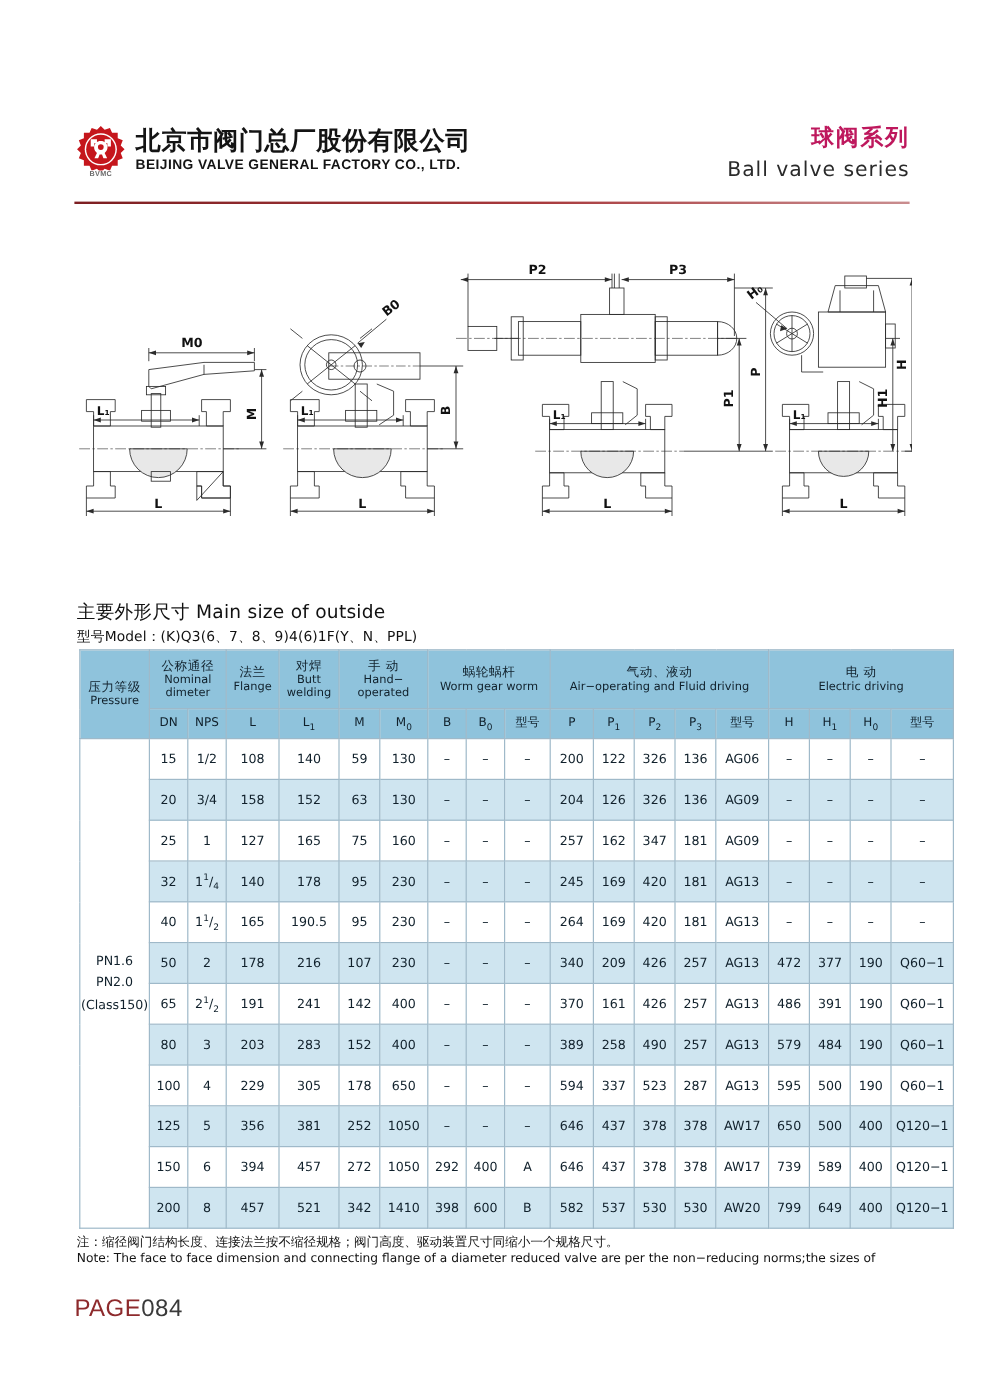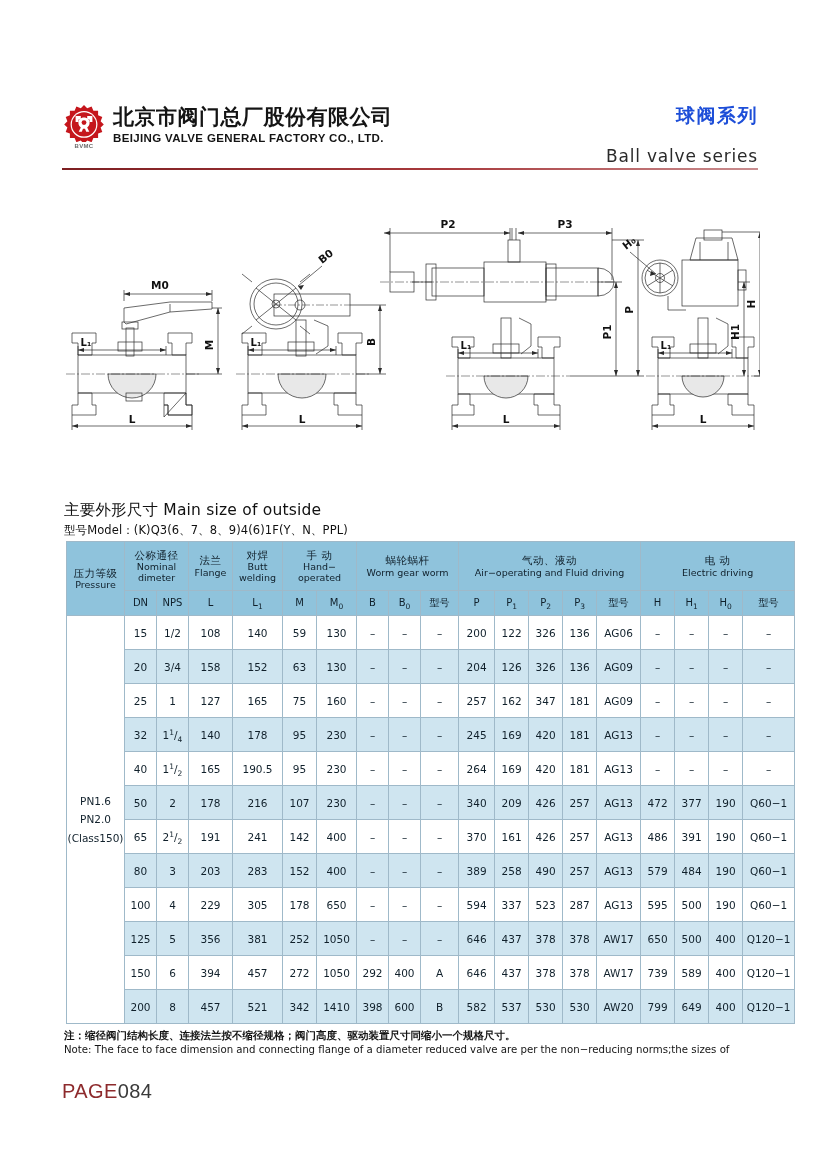--- a/index.html
+++ b/index.html
@@ -80,28 +80,28 @@
     position: absolute;
     right: 0;
     top: 2px;
     text-align: right;
     line-height: 1;
   }
   .series-cn {
     font-size: 19px;
     font-weight: bold;
     letter-spacing: 1.5px;
-    color: #1d4ed8;
+    color: #be185d;
     font-family: "DejaVu Sans", sans-serif;
   }
   .series-en {
     font-size: 17px;
     letter-spacing: .8px;
     color: #2a2a2a;
-    margin-top: 23px;
+    margin-top: 9px;
     font-family: "DejaVu Sans", sans-serif;
   }
   .header-rule {
     position: absolute;
     left: 62px;
     top: 168px;
     width: 696px;
     height: 2px;
     background: linear-gradient(to right, #7d1f22 0%, #a8393c 55%, #c98d8f 100%);
   }
@@ -187,21 +187,21 @@
   .note {
     position: absolute;
     left: 64px;
     top: 1028px;
     width: 700px;
     font-size: 10.2px;
     line-height: 1.42;
     color: #141414;
     font-family: "DejaVu Sans", sans-serif;
   }
-  .note-cn { font-weight: bold; font-size: 10.5px; }
+  .note-cn { font-weight: normal; font-size: 10.5px; }
   .note-en-2 { padding-left: 26px; display: block; }
 
   
   .pagenum {
     position: absolute;
     left: 62px;
     top: 1080px;
     font-size: 20px;
     letter-spacing: .4px;
   }

